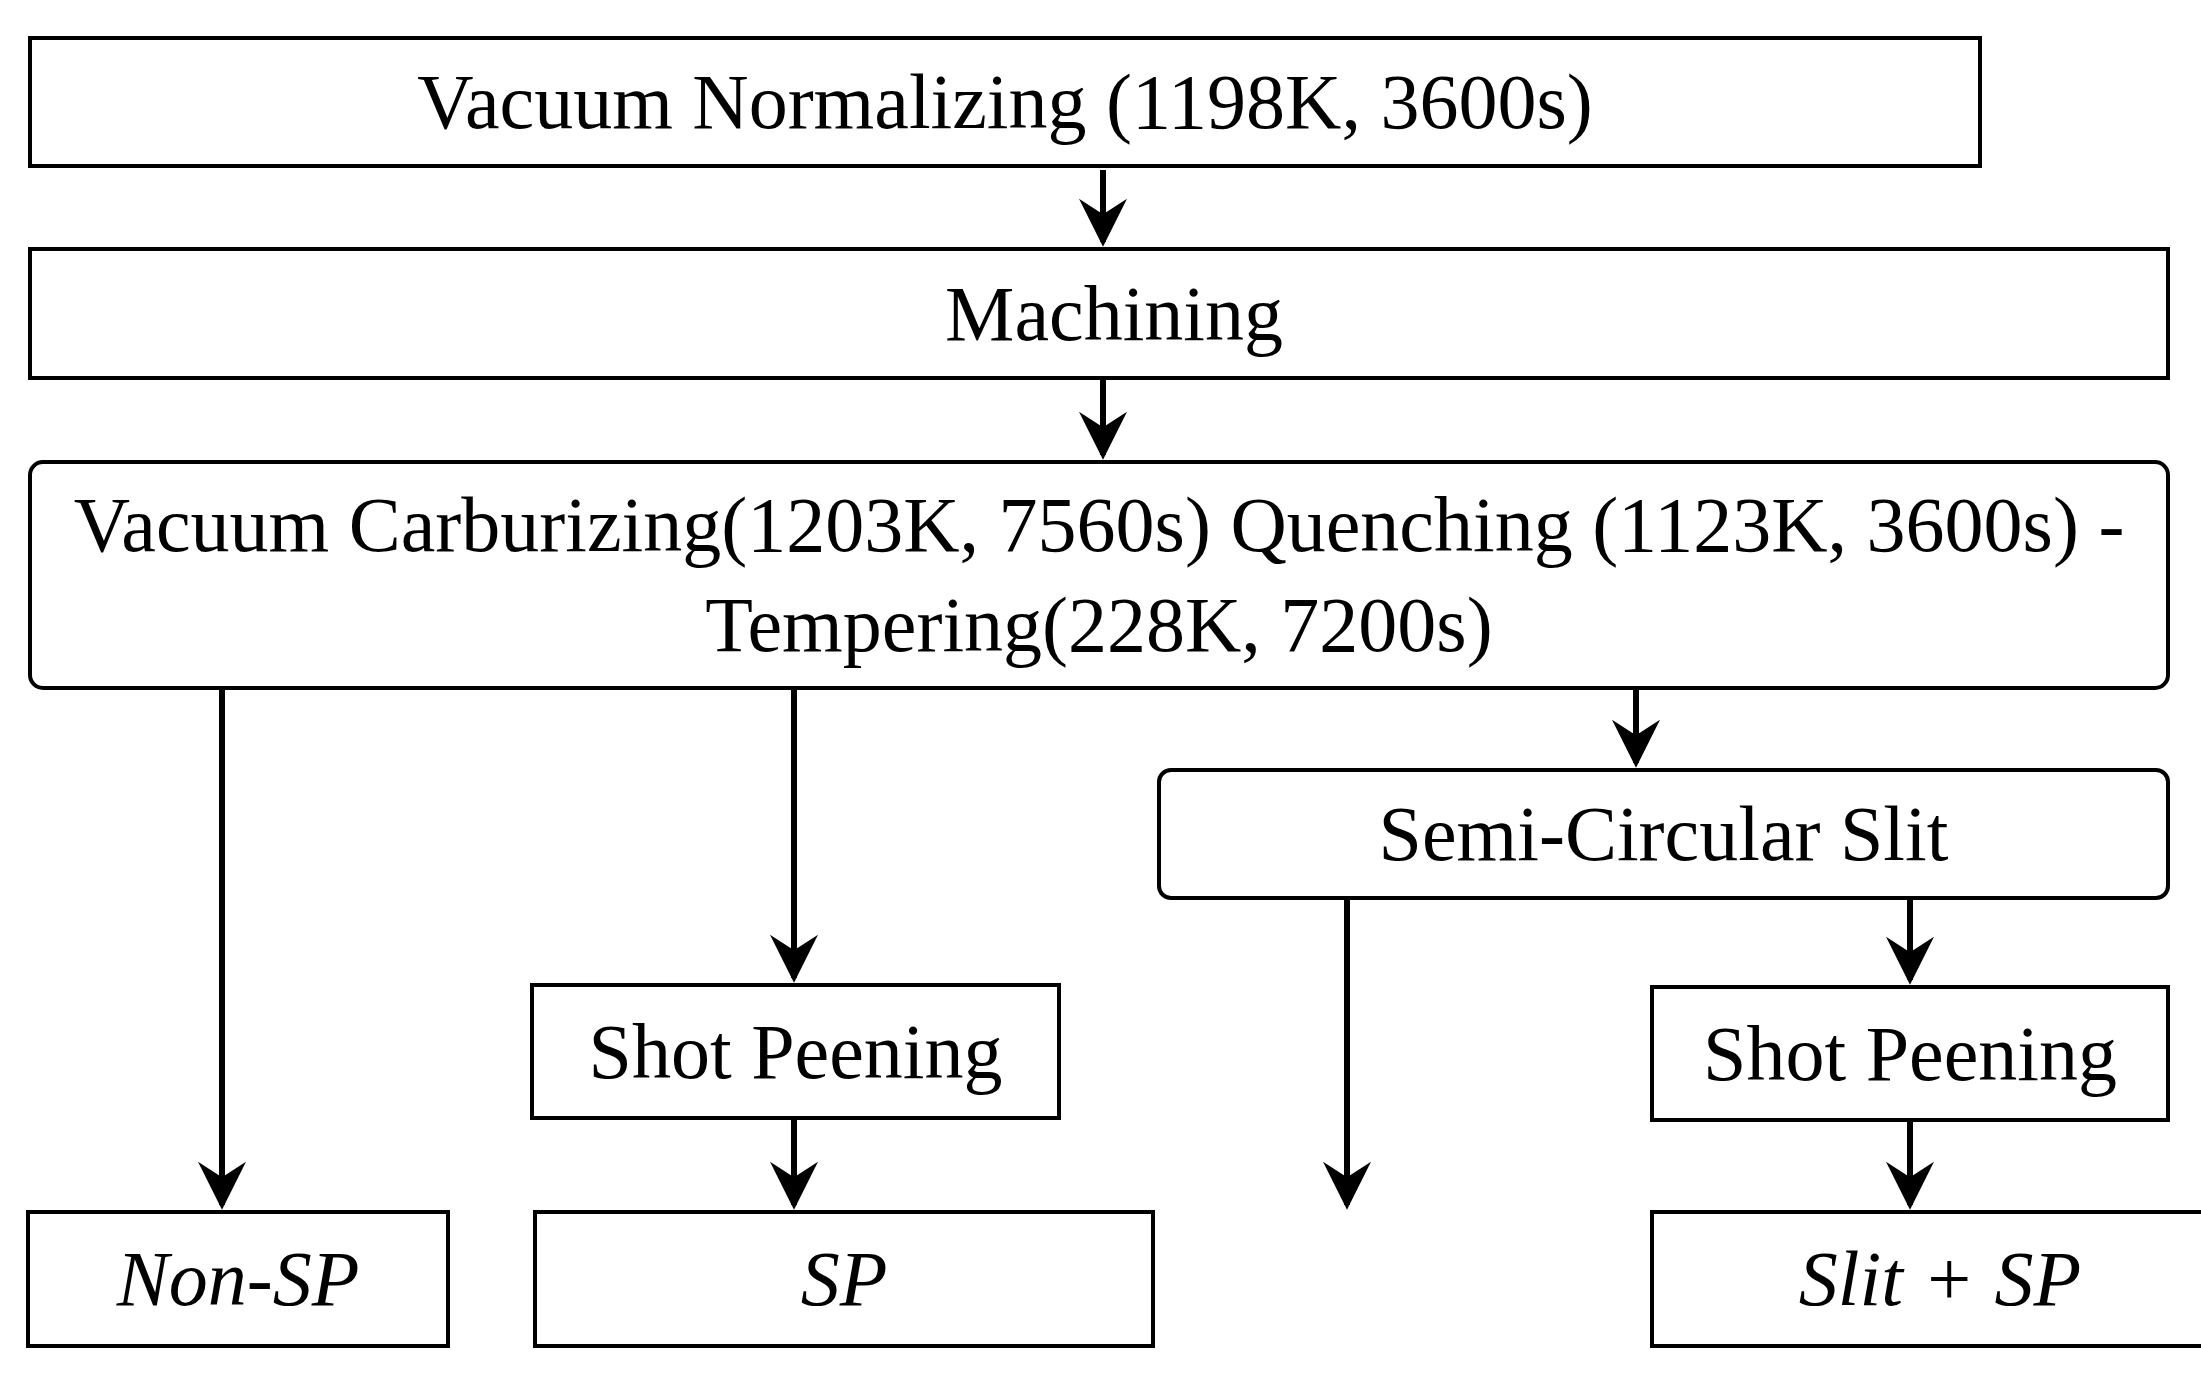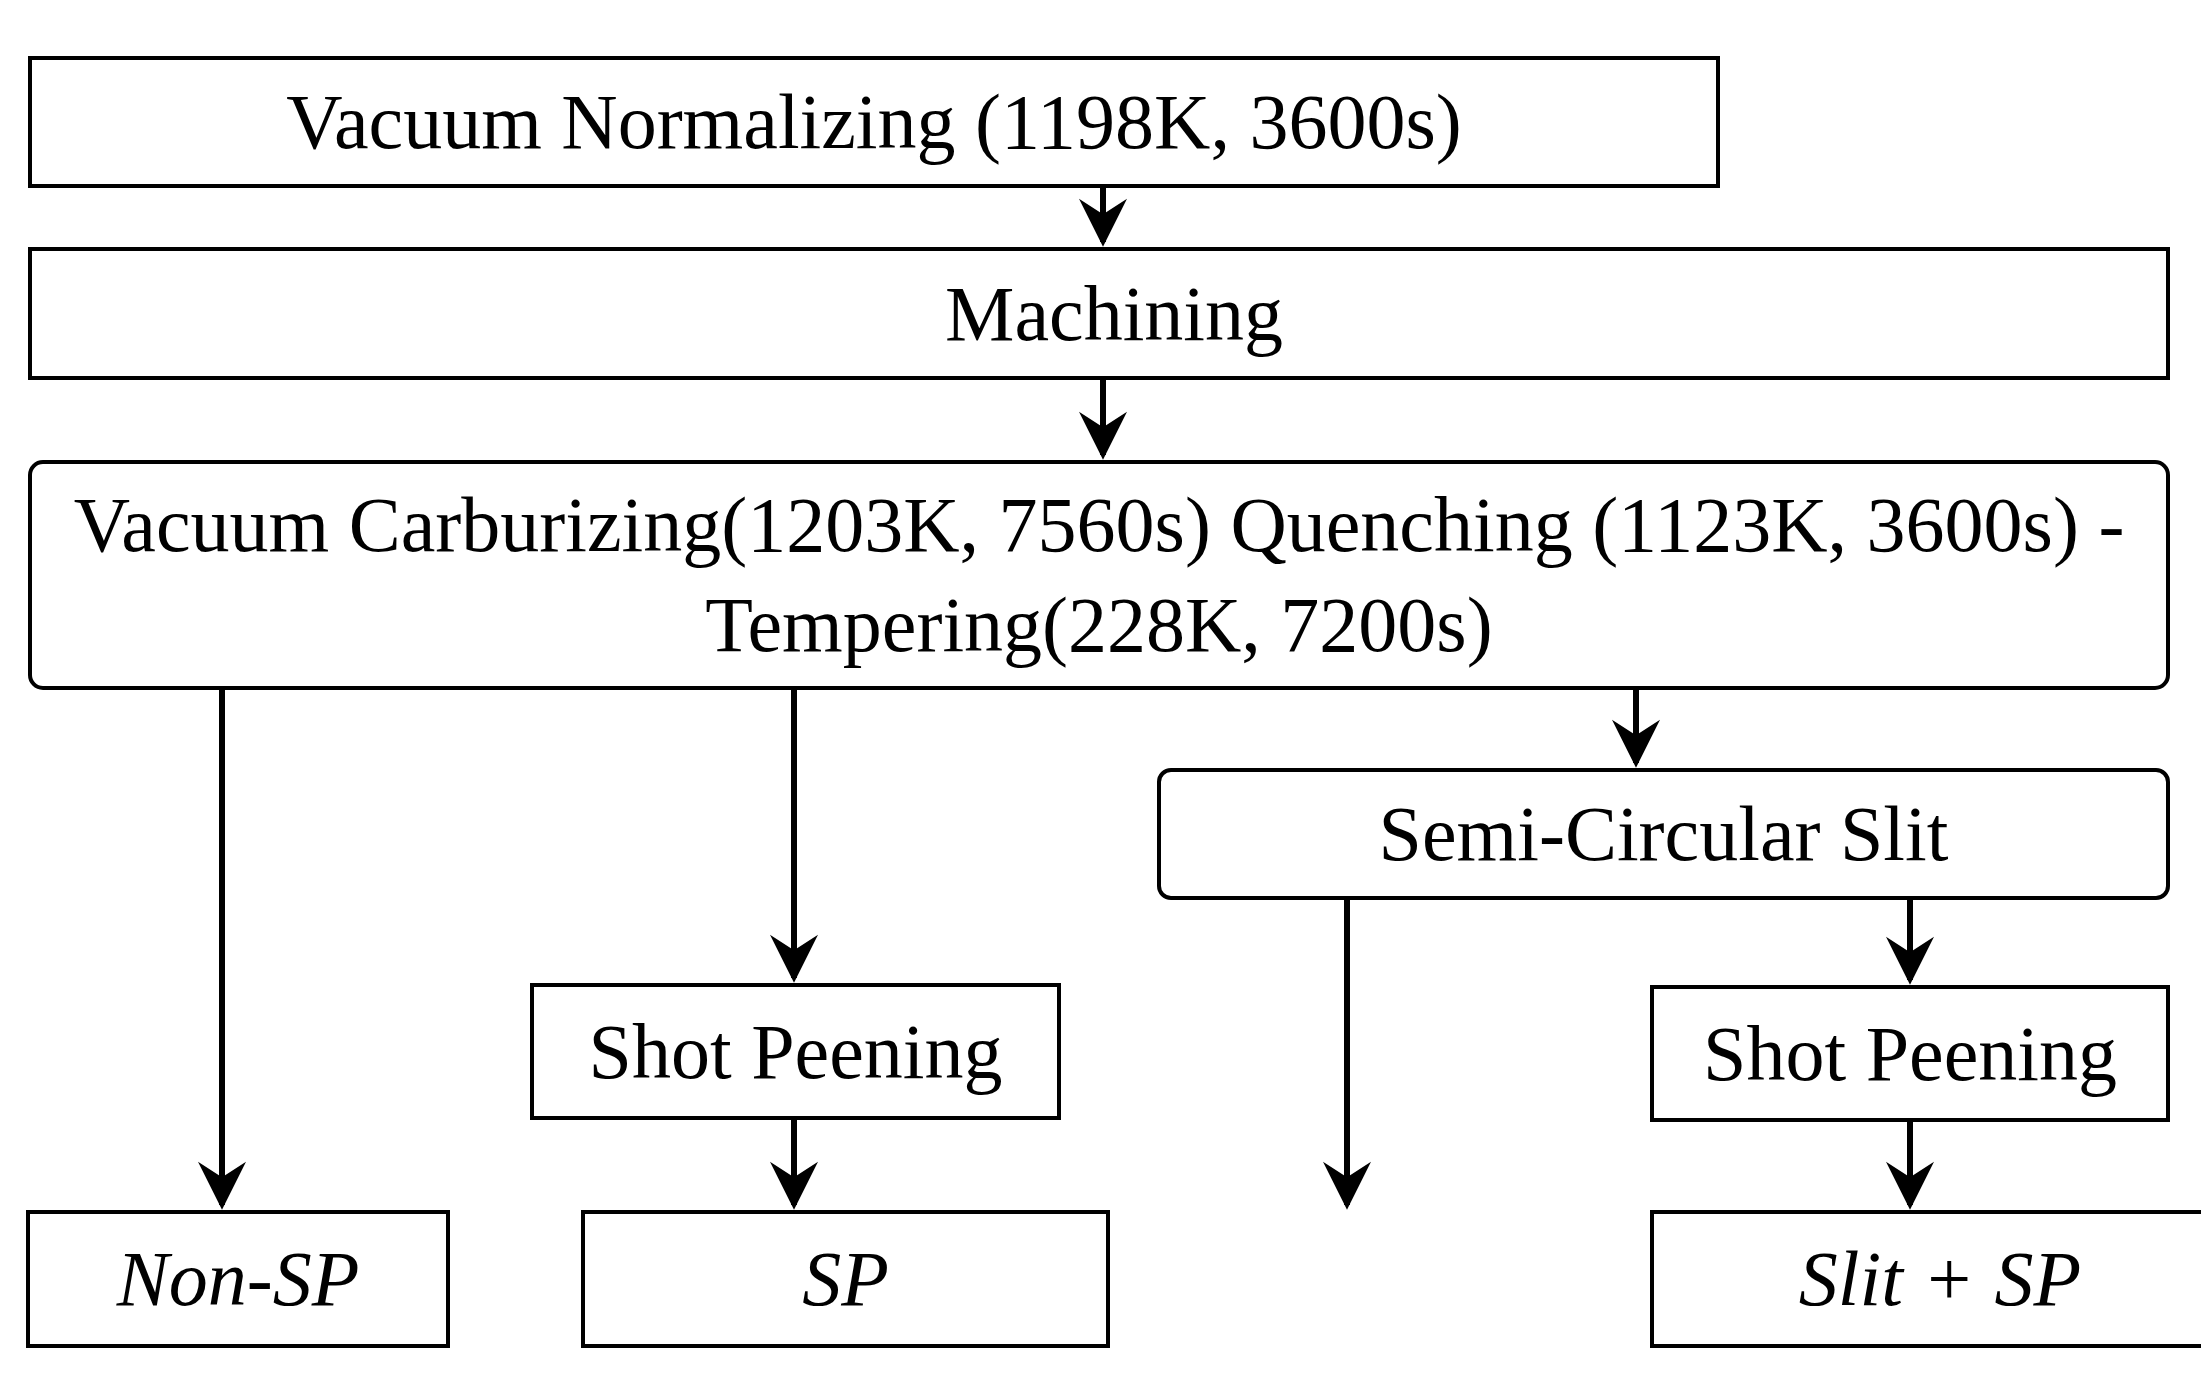--- a/index.html
+++ b/index.html
@@ -32,28 +32,28 @@
     line-height: 1.28;
     white-space: nowrap;
   }
   .node.wide .lbl {
     white-space: normal;
   }
   .italic .lbl {
     font-style: italic;
   }
   
-  #node-vacuum-normalizing   { left: 28px;   top: 56px;   width: 1692px; height: 132px; }
+  #node-vacuum-normalizing   { left: 28px;   top: 36px;   width: 1954px; height: 132px; }
   #node-machining            { left: 28px;   top: 247px;  width: 2142px; height: 133px; padding-left: 30px; }
   #node-carburizing          { left: 28px;   top: 460px;  width: 2142px; height: 230px; border-radius: 15px; }
   #node-semi-circular-slit   { left: 1157px; top: 768px;  width: 1013px; height: 132px; border-radius: 14px; }
   #node-shot-peening-left    { left: 530px;  top: 983px;  width: 531px;  height: 137px; }
   #node-shot-peening-right   { left: 1650px; top: 985px;  width: 520px;  height: 137px; }
   #node-non-sp               { left: 26px;   top: 1210px; width: 424px;  height: 138px; }
-  #node-sp                   { left: 533px;  top: 1210px; width: 529px;  height: 138px; margin-left: 48px; }
+  #node-sp                   { left: 533px;  top: 1210px; width: 622px;  height: 138px; }
   #node-slit                 { left: 1155px; top: 1210px; width: 385px;  height: 138px; }
   #node-slit-sp              { left: 1650px; top: 1210px; width: 580px;  height: 138px; }
   #arrows-layer {
     position: absolute;
     left: 0; top: 0;
     width: 2201px;
     height: 1375px;
     pointer-events: none;
   }
   #arrows-layer line {

